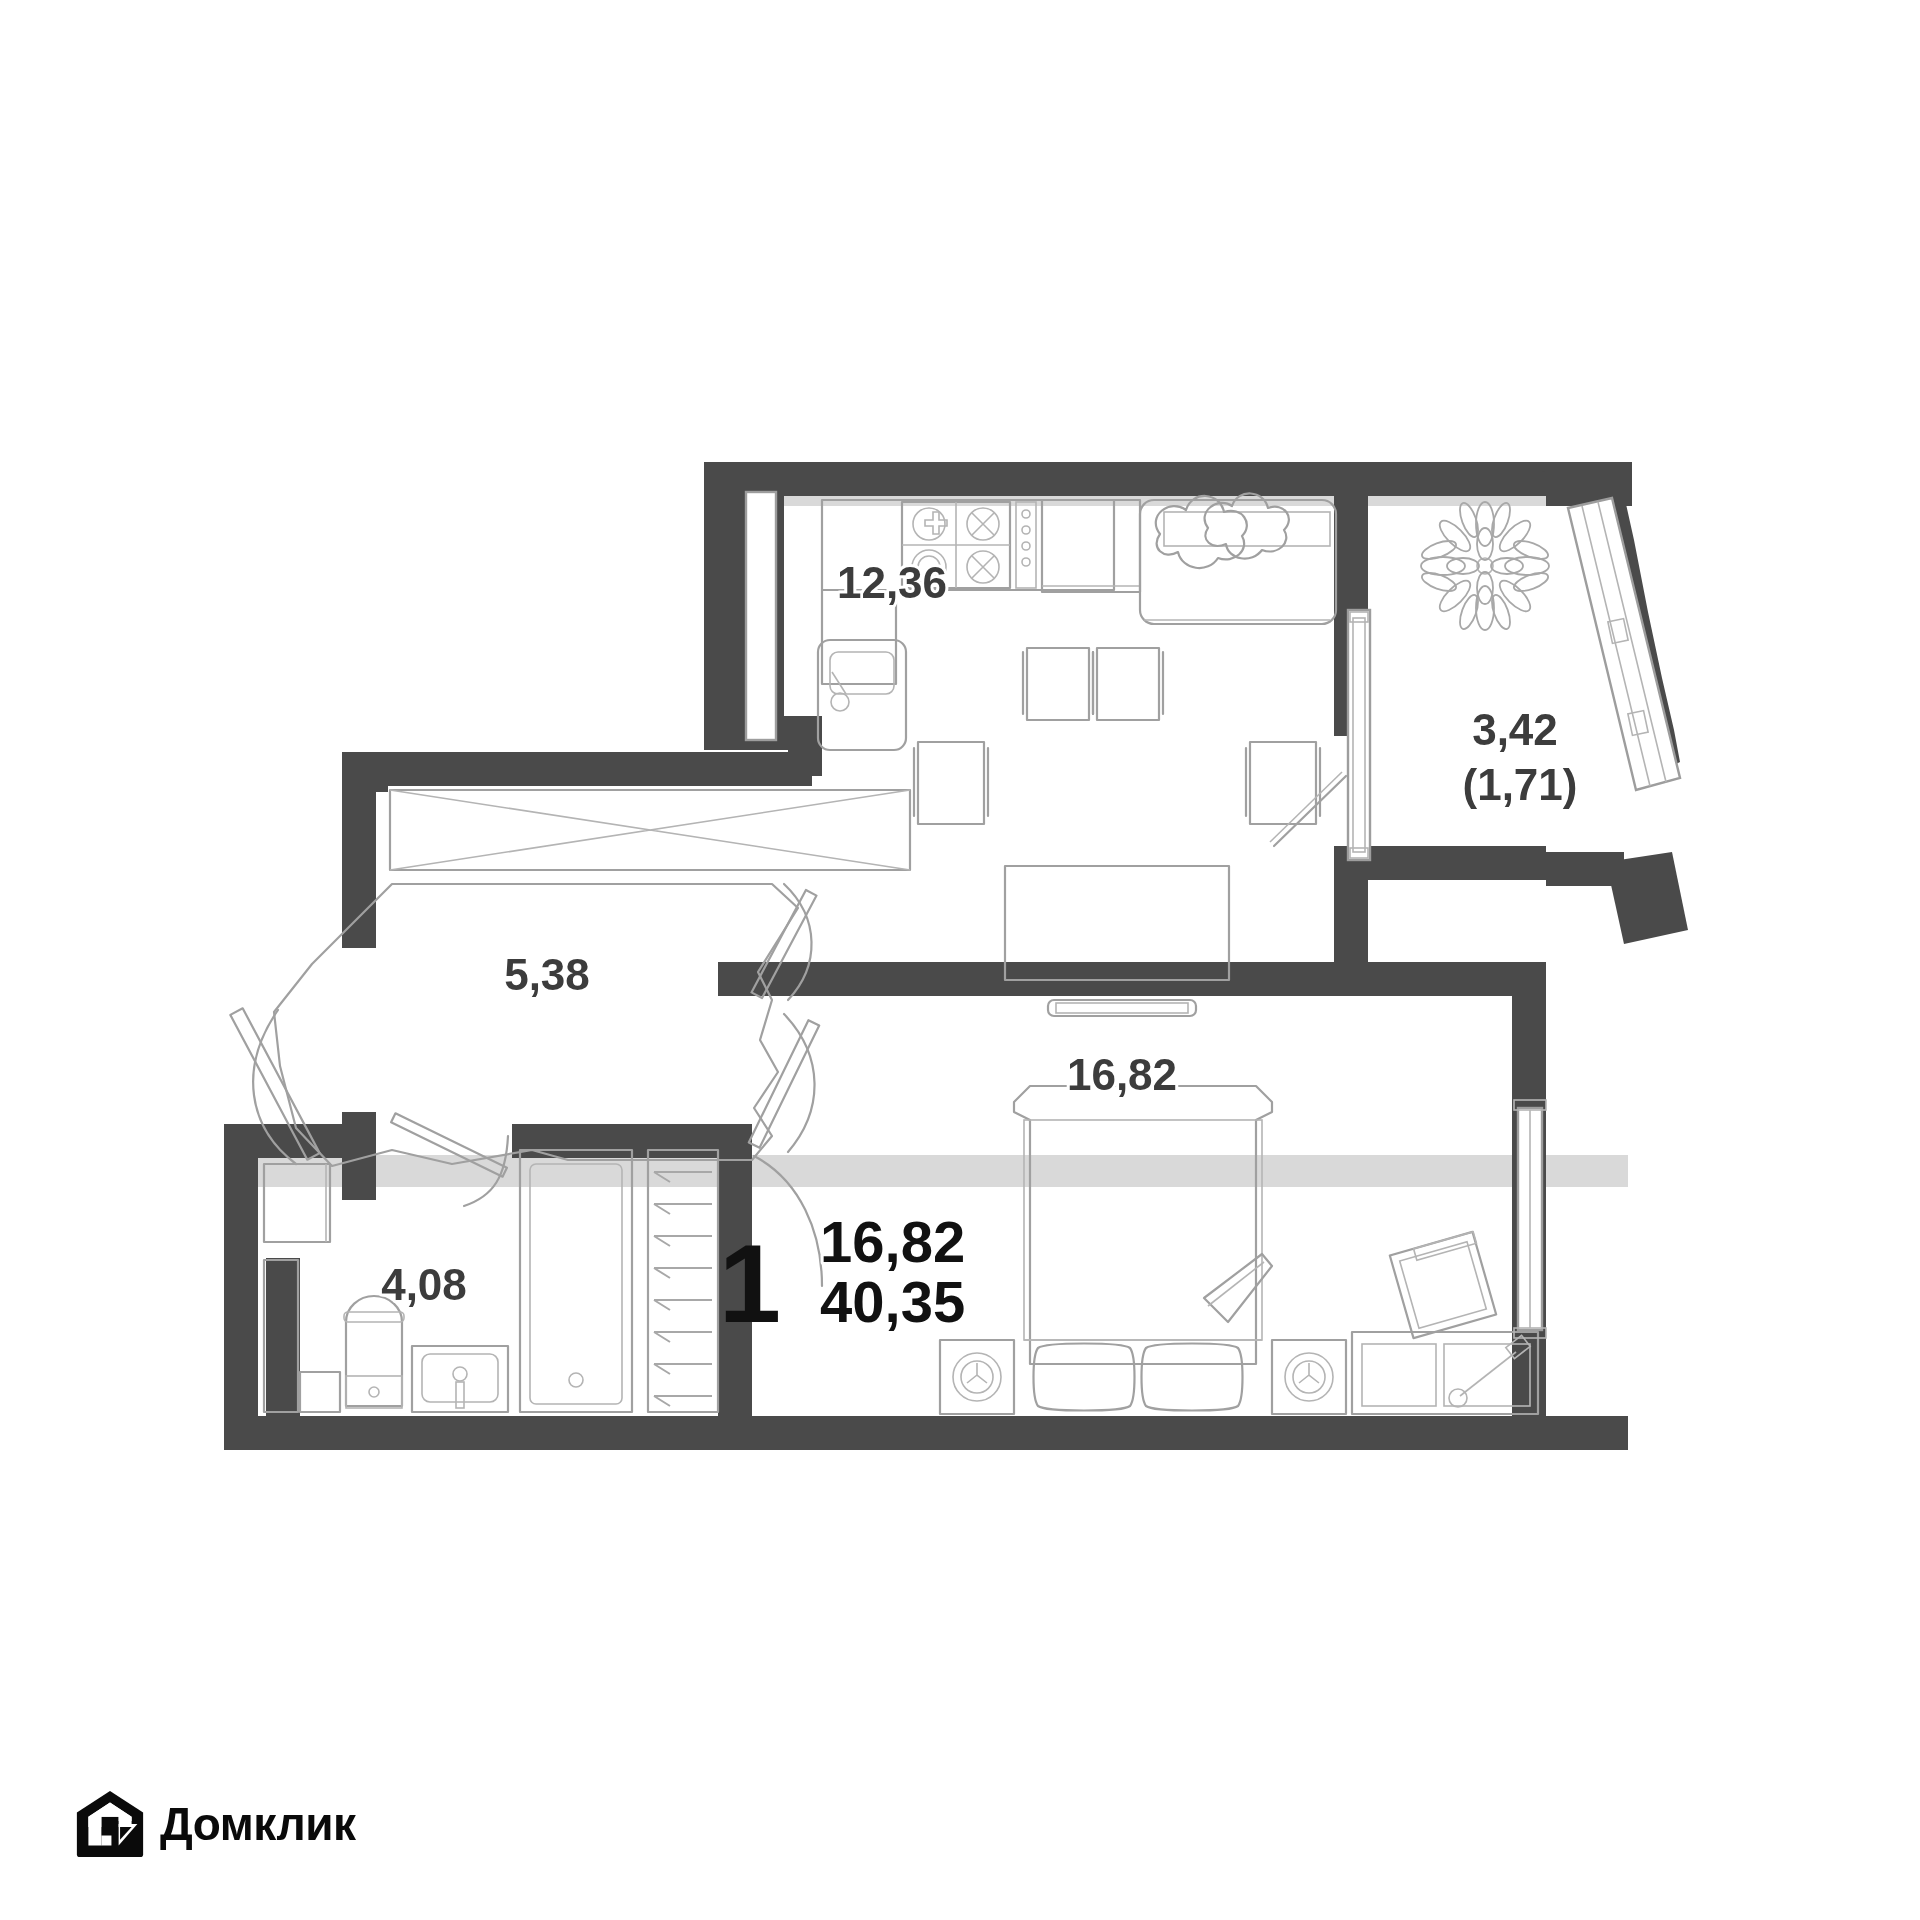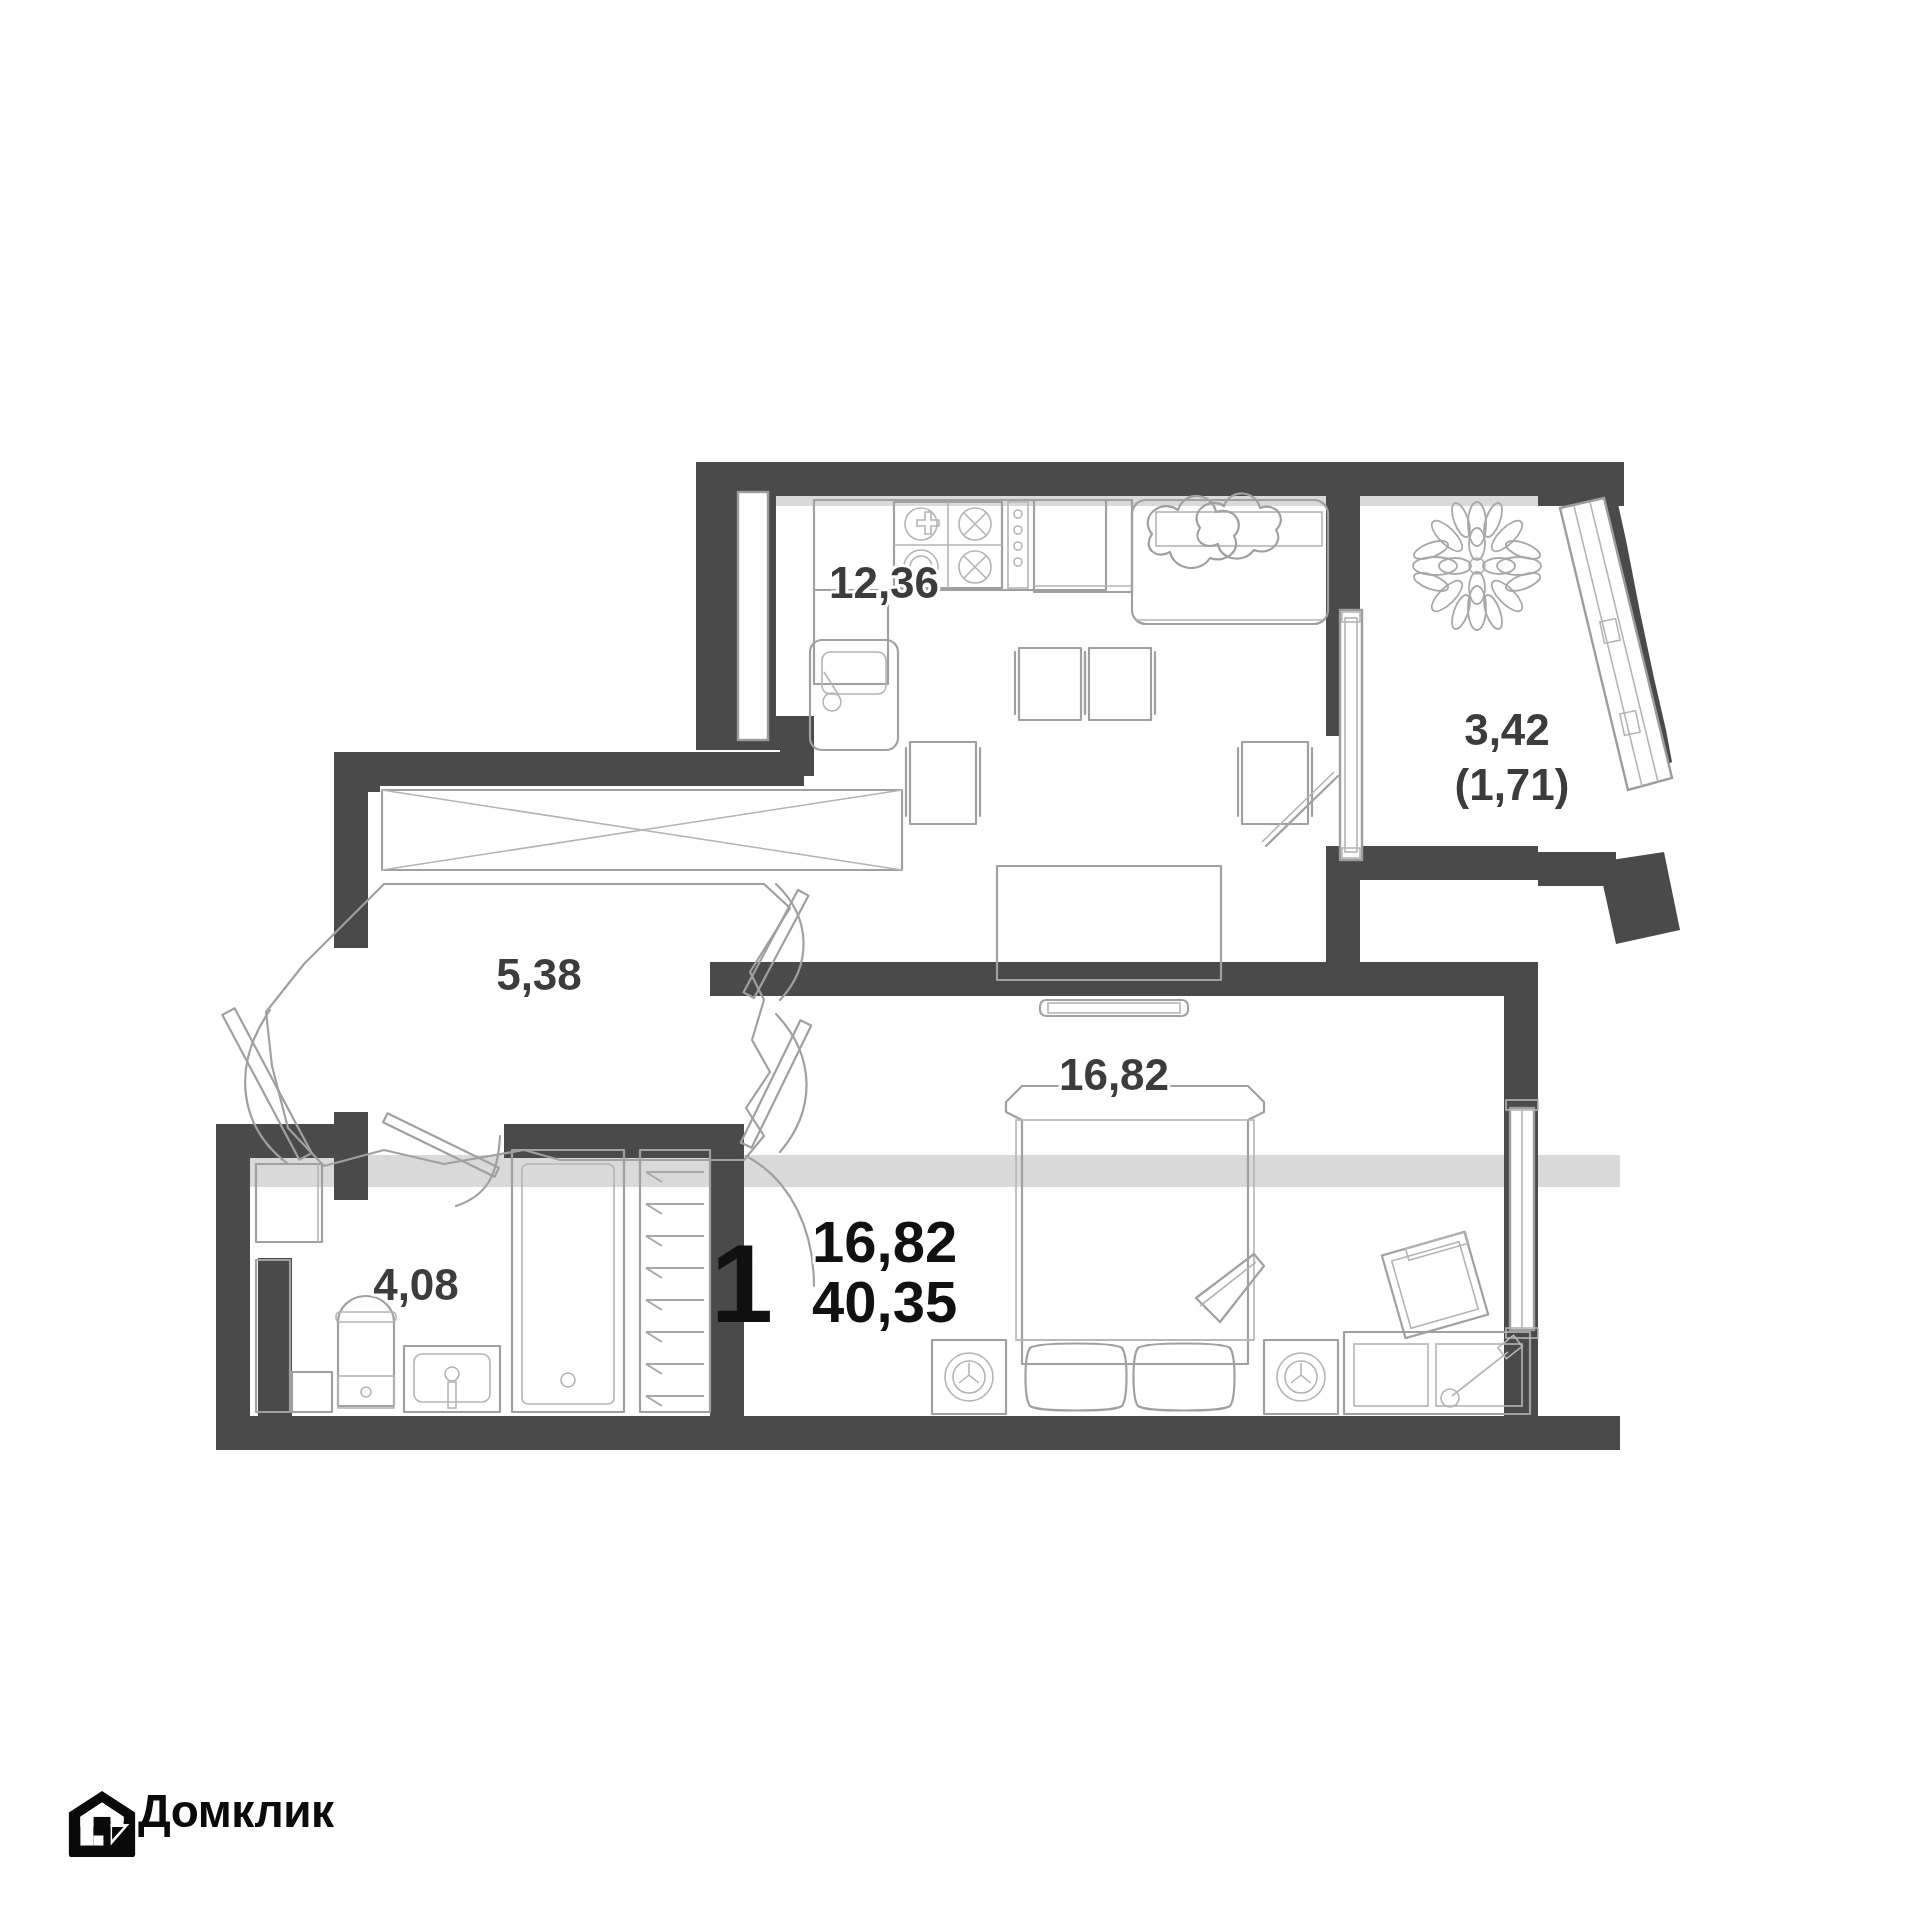--- a/index.html
+++ b/index.html
@@ -10,38 +10,39 @@
   }
   body {
     width: 1920px;
     height: 1920px;
     font-family: "Liberation Sans", sans-serif;
     position: relative;
     overflow: hidden;
   }
   #plan-root {
     position: absolute;
-    left: 4px; top: 0;
+    left: 12px; top: 0;
     width: 1592px;
     height: 1920px;
     padding-left: 38px;
   }
   svg.plan {
     position: absolute;
     left: 0; top: 0;
     width: 1920px;
     height: 1920px;
     display: block;
   }
   .brand-logo {
     position: absolute;
     left: 62px;
     top: 1788px;
     display: flex;
-    gap: 0;
+    align-items: center;
+    gap: 14px;
   }
   .brand-mark {
     width: 72px;
     height: 72px;
   }
   .brand-name {
     font-family: "Liberation Sans", sans-serif;
     font-weight: bold;
     font-size: 46px;
     letter-spacing: -0.5px;

